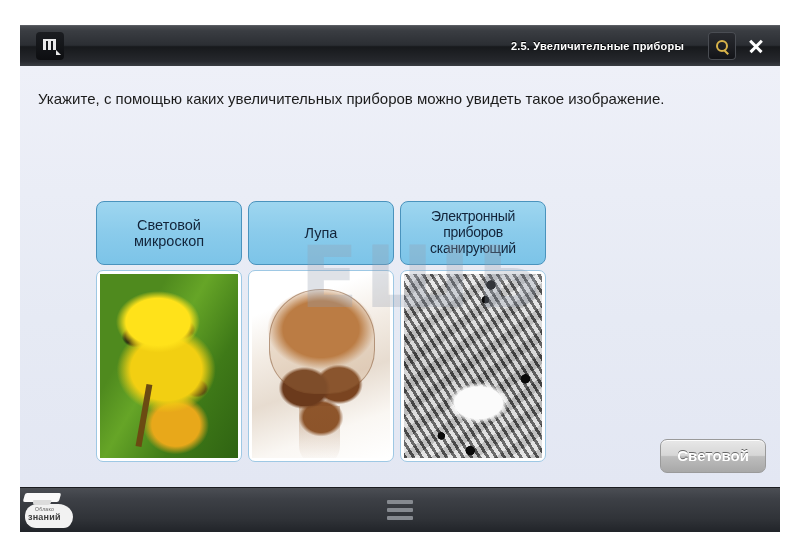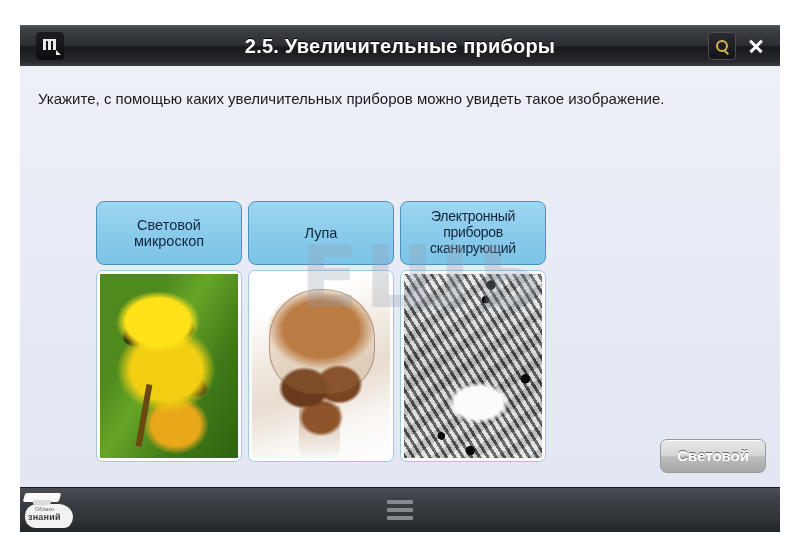--- a/index.html
+++ b/index.html
@@ -31,21 +31,21 @@
   }
   .grid-glyph{position:relative;width:15px;height:14px;}
   .grid-glyph .gcol{position:absolute;top:0;width:3px;height:11px;background:#e9e9ea;}
   .grid-glyph .gcol.a{left:0;}
   .grid-glyph .gcol.b{left:5px;}
   .grid-glyph .gcol.c{left:10px;}
   .grid-glyph .gbar{position:absolute;left:0;top:0;width:13px;height:2px;background:#e9e9ea;}
   .grid-glyph .gtail{position:absolute;right:-3px;bottom:-2px;width:0;height:0;
     border-left:5px solid #e9e9ea;border-top:5px solid transparent;}
   .tb-title{
-    flex:1;text-align:center;color:#ffffff;font-size:20px;font-weight:bold;
+    flex:1;text-align:right;color:#ffffff;font-size:11px;font-weight:bold;
     letter-spacing:.2px;text-shadow:0 -1px 0 #000;
     padding:0 96px;
     white-space:nowrap;overflow:hidden;text-overflow:ellipsis;
   }
   .tb-right{position:absolute;right:10px;top:6px;display:flex;gap:6px;align-items:center;}
   .tb-btn{
     width:28px;height:28px;border-radius:4px;
     display:flex;align-items:center;justify-content:center;
   }
   .tb-btn.search{background:linear-gradient(to bottom,#2a2c31,#121317);box-shadow:inset 0 0 0 1px #4a4d53;}

